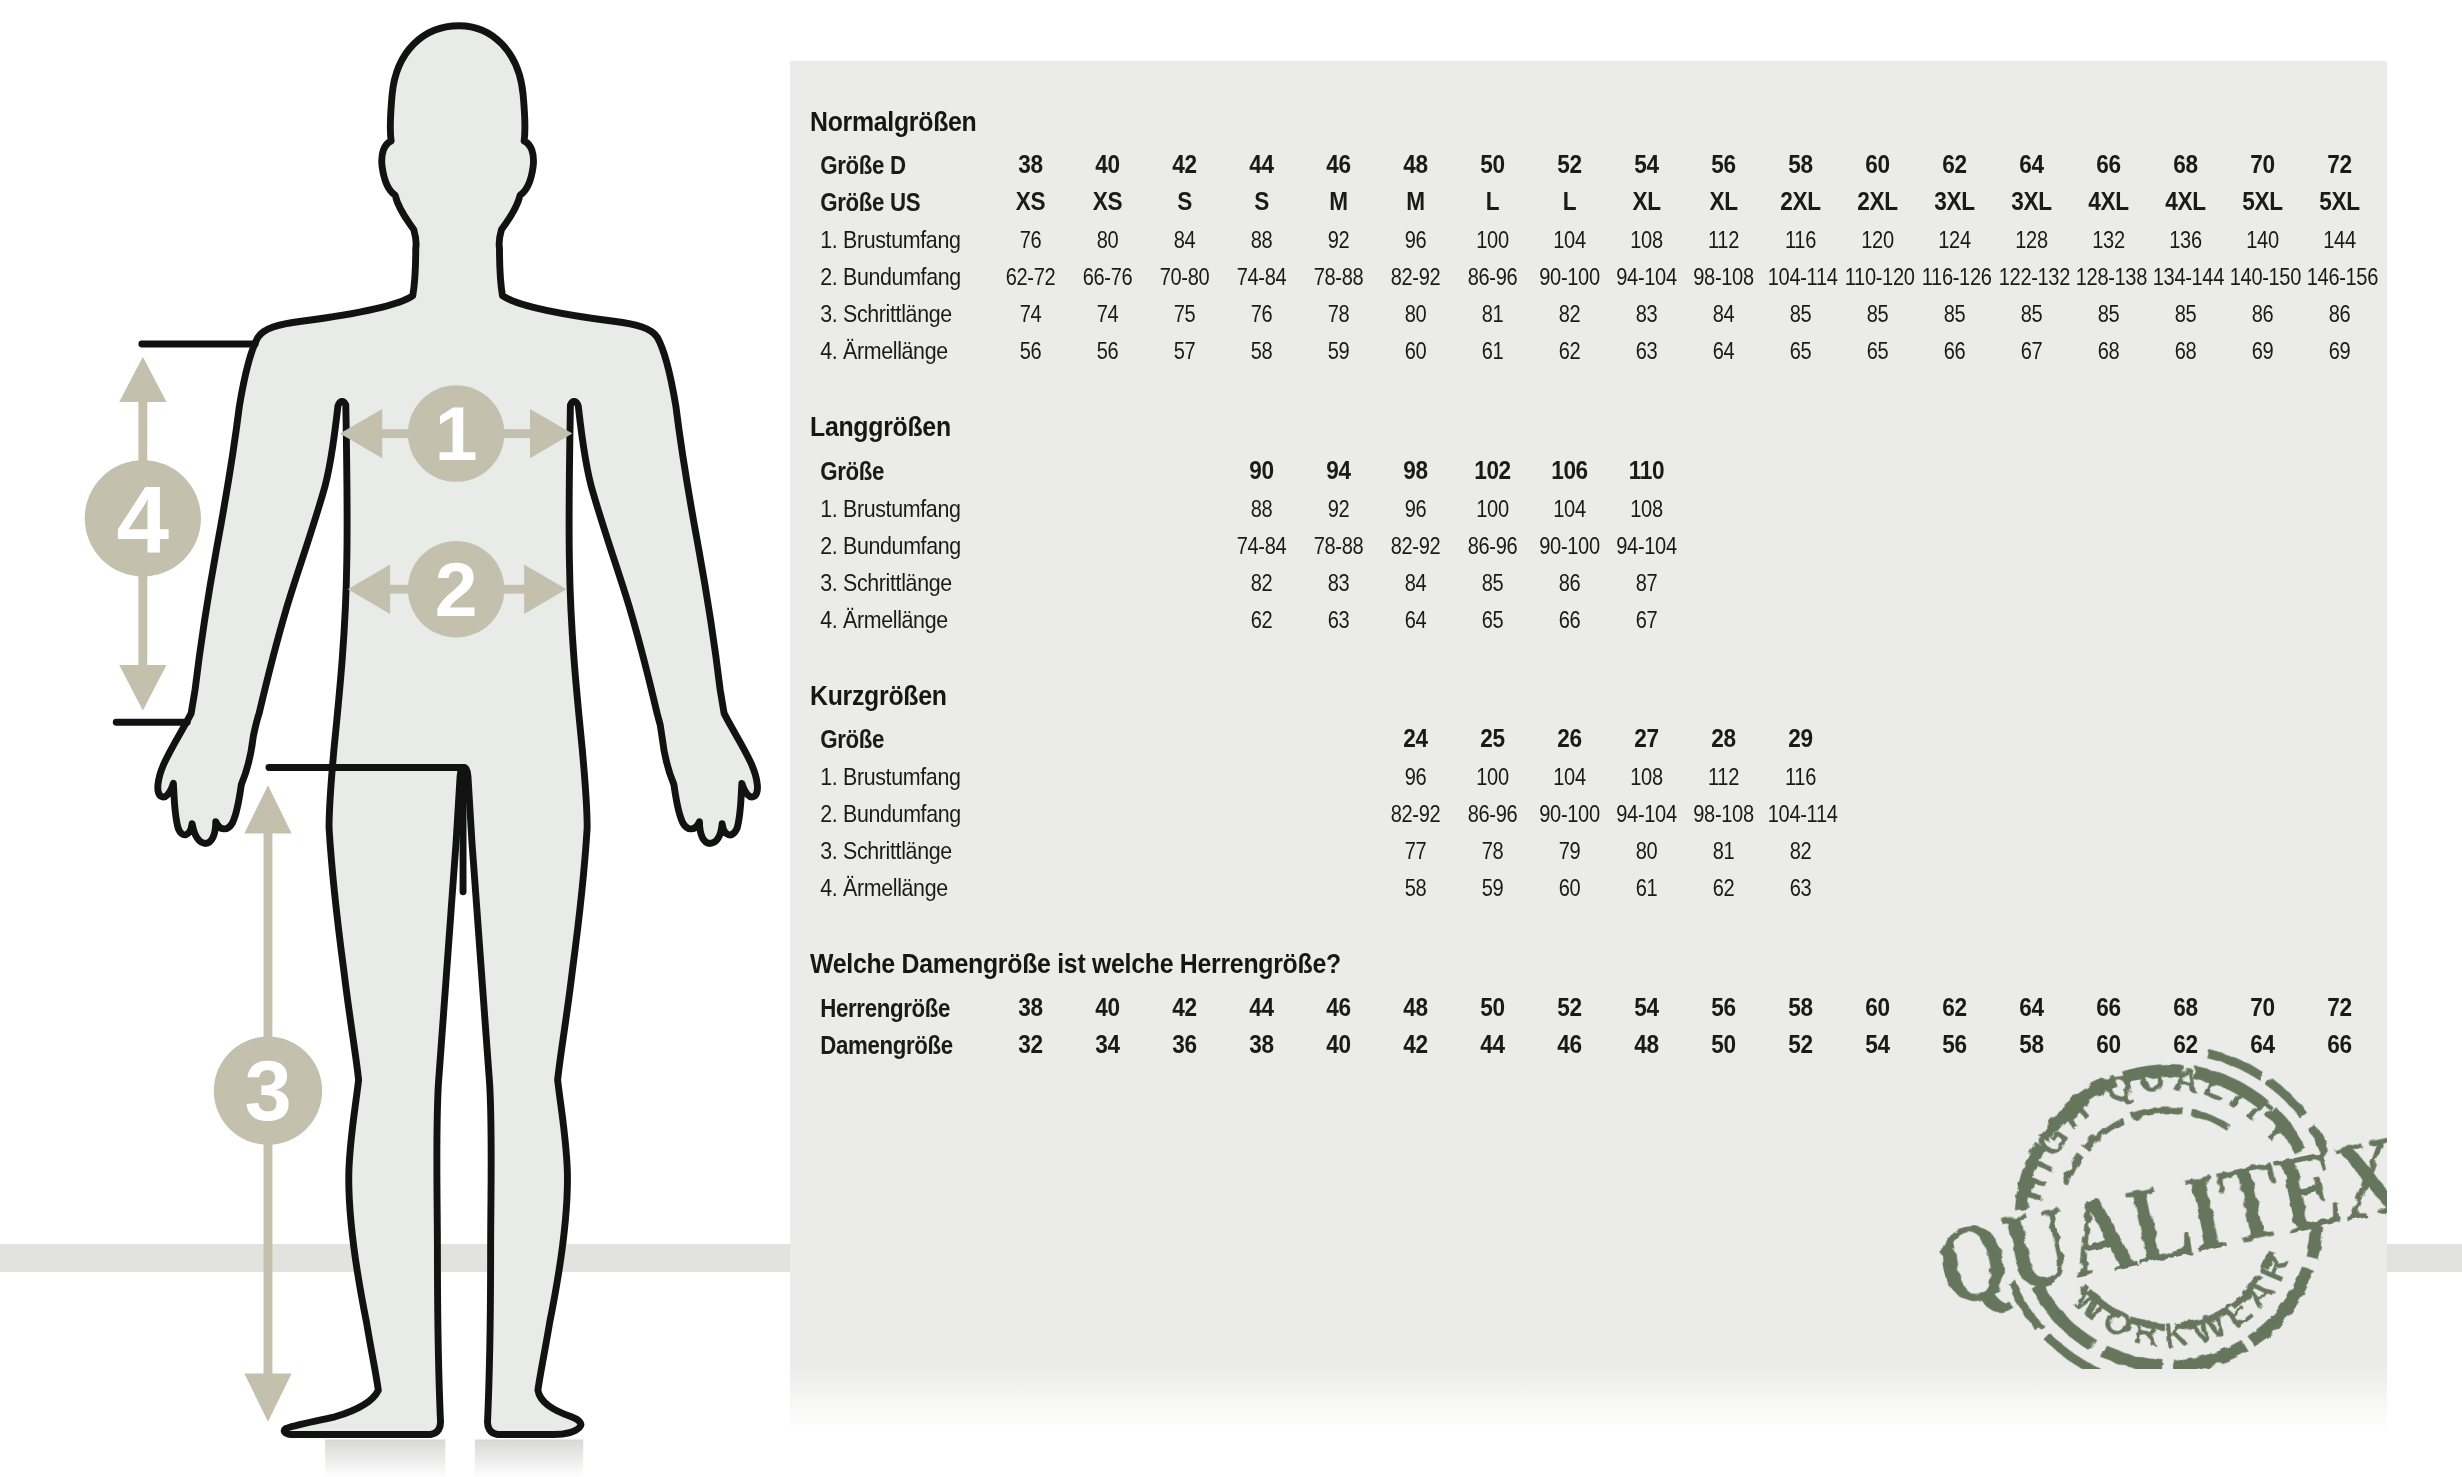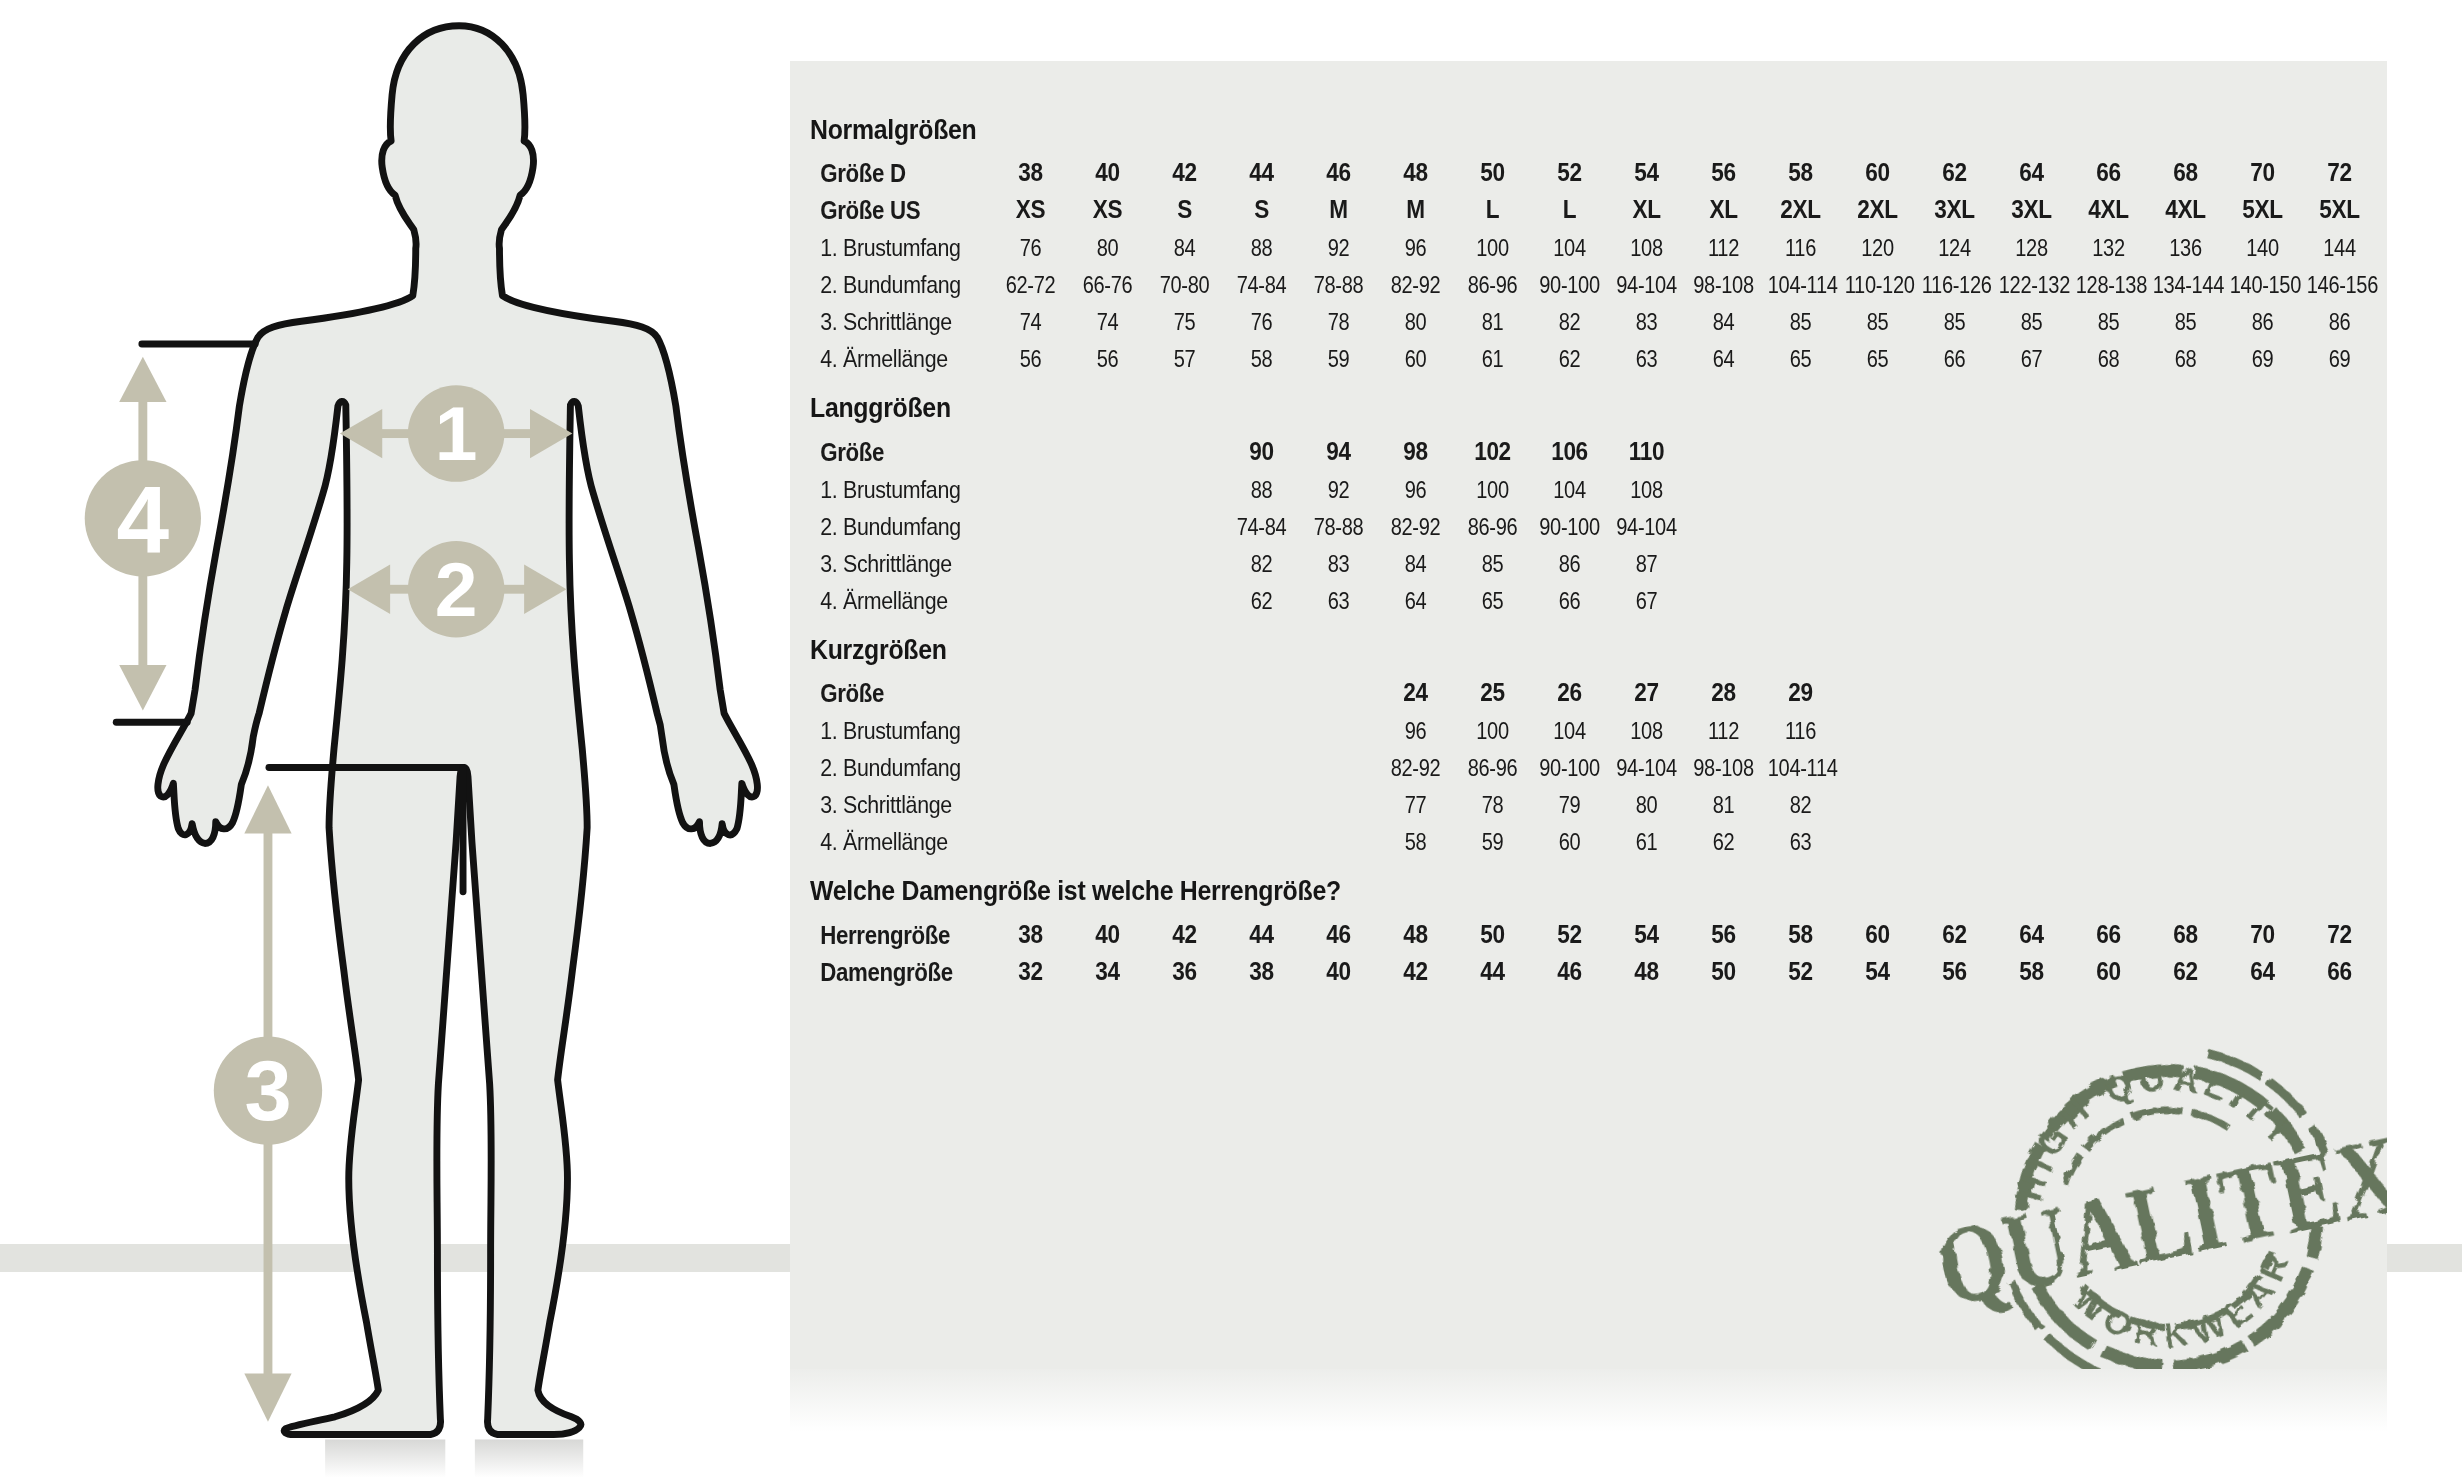--- a/index.html
+++ b/index.html
@@ -8,22 +8,22 @@
 
   .floor-band{position:absolute;left:0;top:1244px;width:2463px;height:27.6px;background:#e2e3df;}
 
   #figure-svg{position:absolute;left:0;top:0;width:798px;height:1478px;}
 
   .panel{position:absolute;left:790px;top:61px;width:1597px;height:1308px;background:#ebece9;overflow:hidden;}
   .panel-reflection{position:absolute;left:790px;top:1369px;width:1597px;height:63px;
     background:linear-gradient(180deg,rgba(214,216,211,0.45),rgba(255,255,255,0));}
 
   .chart{position:absolute;left:19.7px;top:37px;}
-  .section{margin-top:19px;}
-  .section:first-child{margin-top:16px;}
+  .section{margin-top:46px;}
+  .section:first-child{margin-top:8px;}
   .sec-title{font-size:27.6px;font-weight:bold;line-height:31.5px;margin-bottom:5.9px;white-space:nowrap;
     transform:scaleX(0.9);transform-origin:left center;color:#161616;letter-spacing:-0.3px;}
   .row{display:flex;height:37px;align-items:flex-end;}
   .lab{box-sizing:border-box;width:182px;padding-left:11.8px;font-size:24.6px;white-space:nowrap;
     transform:scaleX(0.87);transform-origin:left center;color:#1a1a1a;letter-spacing:-0.4px;}
   .cell{width:77px;text-align:center;font-size:23.6px;transform:scaleX(0.85);color:#1a1a1a;letter-spacing:-0.4px;white-space:nowrap;}
   .row.hdr .lab{font-weight:bold;font-size:25.6px;}
   .row.hdr .cell{font-weight:bold;font-size:26.6px;}
 
   #stamp-svg{position:absolute;left:1103px;top:975px;width:552px;height:424px;}

